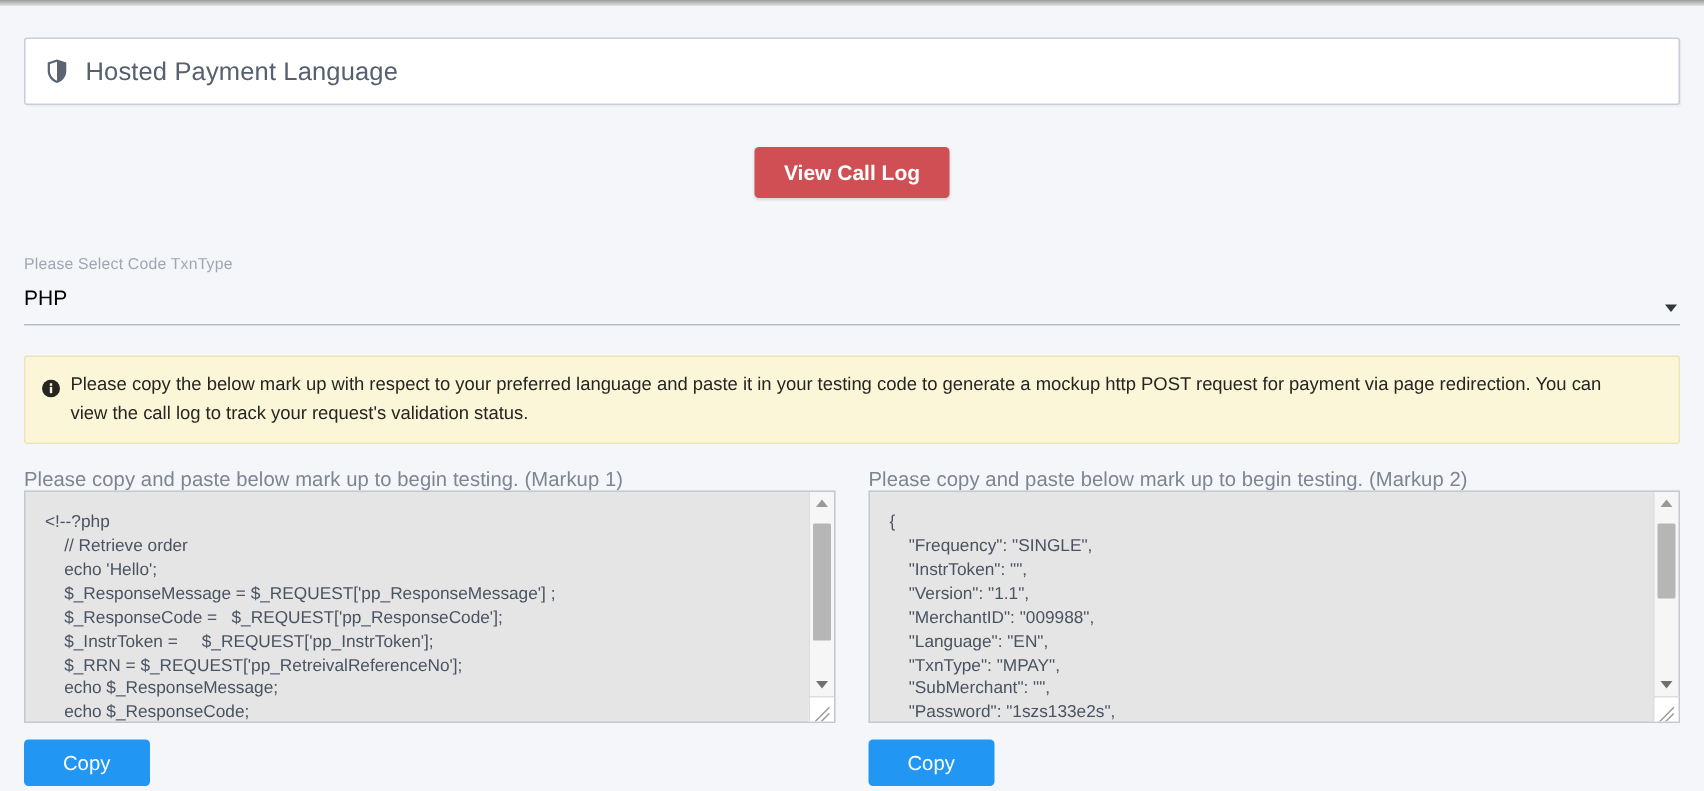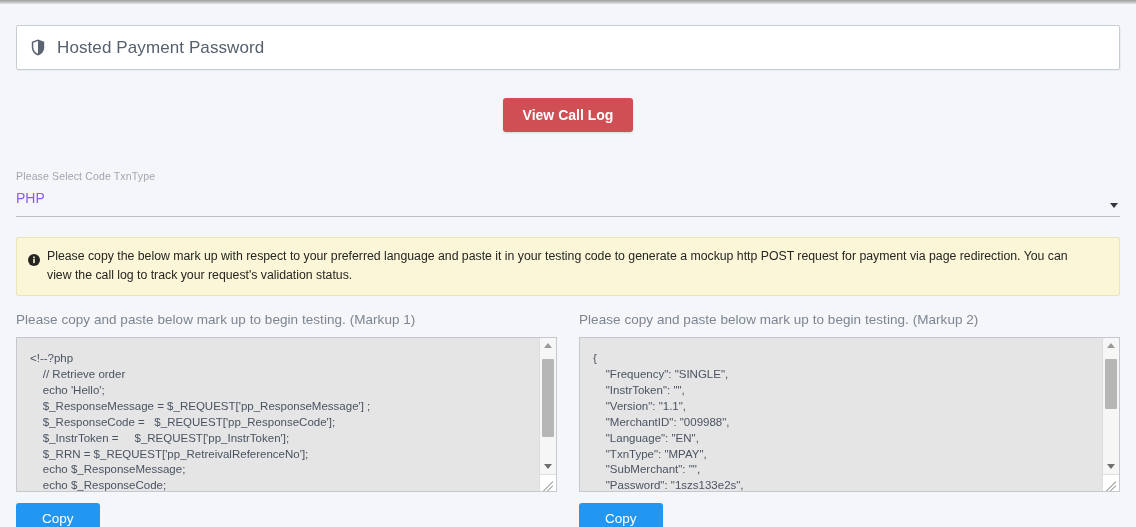--- a/index.html
+++ b/index.html
@@ -75,21 +75,21 @@
     padding-bottom: 6px;
   }
   .select-label {
     font-size: 10.5px;
     color: #a0a6b0;
     letter-spacing: 0.15px;
     margin-bottom: 8px;
   }
   .select-value {
     font-size: 14px;
-    color: #8b5cf6;
+    color: #000000;
     padding-bottom: 4px;
   }
   .select-arrow {
     position: absolute;
     right: 2px;
     bottom: 8px;
     width: 0; height: 0;
     border-left: 4px solid transparent;
     border-right: 4px solid transparent;
     border-top: 5px solid #33373d;
@@ -121,21 +121,20 @@
   
   .markup-row {
     display: flex;
     gap: 22px;
     margin-top: 16px;
   }
   .markup-col { flex: 1 1 0; min-width: 0; }
   .markup-heading {
     font-size: 13.5px;
     color: #7d8591;
-    margin-bottom: 10px;
     letter-spacing: 0.05px;
   }
   .ta-wrap {
     position: relative;
     background: #e5e5e5;
     border: 1px solid #c4c9cf;
     height: 155px;
     overflow: hidden;
   }
   .ta-code {
@@ -229,21 +228,21 @@
 
   <div class="header-card">
     <span class="shield-wrap">
       <span class="shield-icon">
         <svg width="14" height="17" viewBox="0 0 14 17" aria-hidden="true">
           <path d="M7 0.6 L13.2 2.7 V8.2 C13.2 12.2 10.6 15.2 7 16.4 C3.4 15.2 0.8 12.2 0.8 8.2 V2.7 Z" fill="#5a6472"></path>
           <path d="M7 2.1 L7 14.8 C4.3 13.7 2.3 11.3 2.3 8.2 V3.7 Z" fill="#ffffff"></path>
         </svg>
       </span>
     </span>
-    <span class="header-title">Hosted Payment Password</span>
+    <span class="header-title">Hosted Payment Language</span>
   </div>
 
   <div class="calllog-row">
     <button class="btn-calllog">View Call Log</button>
   </div>
 
   <div class="select-block">
     <div class="select-label">Please Select Code TxnType</div>
     <div class="select-value">PHP</div>
     <span class="select-arrow"></span>

